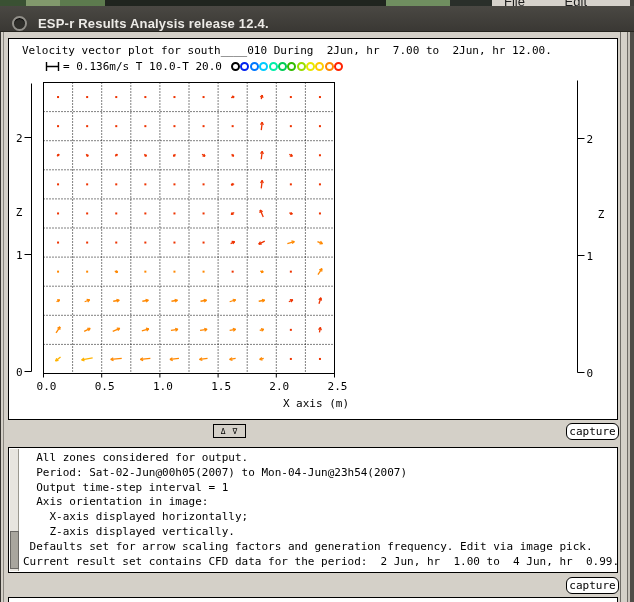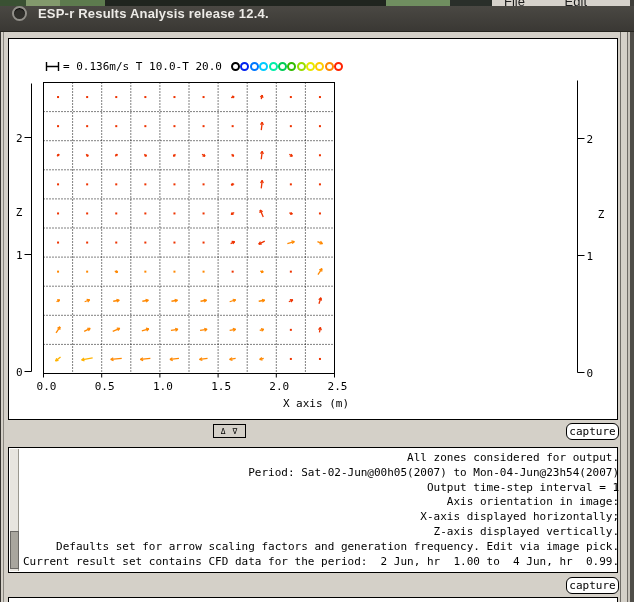--- a/index.html
+++ b/index.html
@@ -8,21 +8,21 @@
 
   
   .strip-top{left:0;top:0;width:634px;height:22px;background:#be185d;overflow:hidden;}
   .seg{position:absolute;top:0;height:6px;}
   .menu-frag{position:absolute;top:0;left:492px;width:138px;height:6px;background:#d6d2cb;overflow:hidden;}
   .menu-frag span{position:relative;top:-9px;display:inline-block;font-family:"Liberation Sans",sans-serif;
     font-size:13px;color:#1d1d1d;}
 
   
   .titlebar{left:0;top:6px;width:634px;height:26px;background:linear-gradient(#4a4843,#3a3834);
-    border-bottom:1px solid #26251f;display:flex;align-items:flex-start;}
+    border-bottom:1px solid #26251f;display:flex;align-items:flex-end;}
   .win-menu-btn{width:11px;height:11px;border-radius:50%;margin-left:12px;background:#2f2e2a;
     border:2px solid #92908a;box-shadow:inset 0 1px 1px #000;}
   .title-text{margin-left:11px;font-family:"Liberation Sans",sans-serif;font-weight:bold;
     font-size:13px;color:#edebe7;letter-spacing:0.2px;}
 
   
   .body-bg{left:0;top:32px;width:634px;height:570px;background:#d4d0c8;}
   .frame-left{left:0;top:32px;width:8px;height:570px;
     background:linear-gradient(90deg,#35332f 0 1px,#d4d0c8 1px 3px,#8a8780 3px 4px,#d4d0c8 4px 8px);}
   .frame-right{left:618px;top:32px;width:16px;height:570px;
@@ -41,21 +41,21 @@
 
   
   .btn{display:flex;align-items:center;justify-content:center;border:1px solid #000;
     font-family:"DejaVu Sans Mono",monospace;color:#000;cursor:default;padding:0;}
   .updown-btn{left:213px;top:424px;width:33px;height:14px;background:#d4d0c8;font-size:8px;letter-spacing:1px;}
   .capture-btn{width:53px;height:17px;background:#fff;font-size:11px;border-radius:6px;}
   .capture-mid{left:566px;top:423px;}
   .capture-bottom{left:566px;top:577px;}
 
   
-  .text-panel{left:8px;top:447px;width:610px;height:126px;background:#fff;border:1px solid #000;text-align:right;}
+  .text-panel{left:8px;top:447px;width:610px;height:126px;background:#fff;border:1px solid #000;}
   .console-pre{position:absolute;left:14px;top:3px;margin:0;font-size:11px;line-height:14.8px;
     white-space:pre;color:#000;}
   .v-scrollbar{position:absolute;left:1px;top:1px;width:8px;height:122px;background:#e8e5df;
     border-right:1px solid #9b988f;}
   .v-thumb{position:absolute;left:0px;bottom:2px;width:7px;height:36px;background:#a9a69e;border:1px solid #6b6965;}
 
   .bottom-panel-edge{left:8px;top:597px;width:610px;height:5px;background:#fff;border:1px solid #000;border-bottom:none;}
 </style>
 </head>
 <body>
@@ -79,20 +79,21 @@
   <div class="abs titlebar">
     <div class="win-menu-btn"></div>
     <div class="title-text">ESP-r Results Analysis release 12.4.</div>
   </div>
 
   <div class="abs body-bg"></div>
   <div class="abs frame-left"></div>
   <div class="abs frame-right"></div>
 
   <div class="abs graphics-panel">
+    <div class="g-heading">Velocity vector plot for south____010 During  2Jun, hr  7.00 to  2Jun, hr 12.00.</div>
     <div class="g-legend">
       <svg class="scale-glyph" width="15" height="11">
         <path d="M1.5,1 V10 M1.5,5.5 H13.5 M13.5,1 V10" stroke="#000" stroke-width="1.4" fill="none"></path>
       </svg>
       <span class="scale-text">= 0.136m/s T 10.0-T 20.0</span>
       <span class="legend-circles" id="legend-circles">
           <span style="border-color: rgb(0, 0, 0);"></span>
           <span style="border-color: rgb(0, 34, 238);"></span>
           <span style="border-color: rgb(0, 119, 255);"></span>
           <span style="border-color: rgb(0, 204, 255);"></span>

